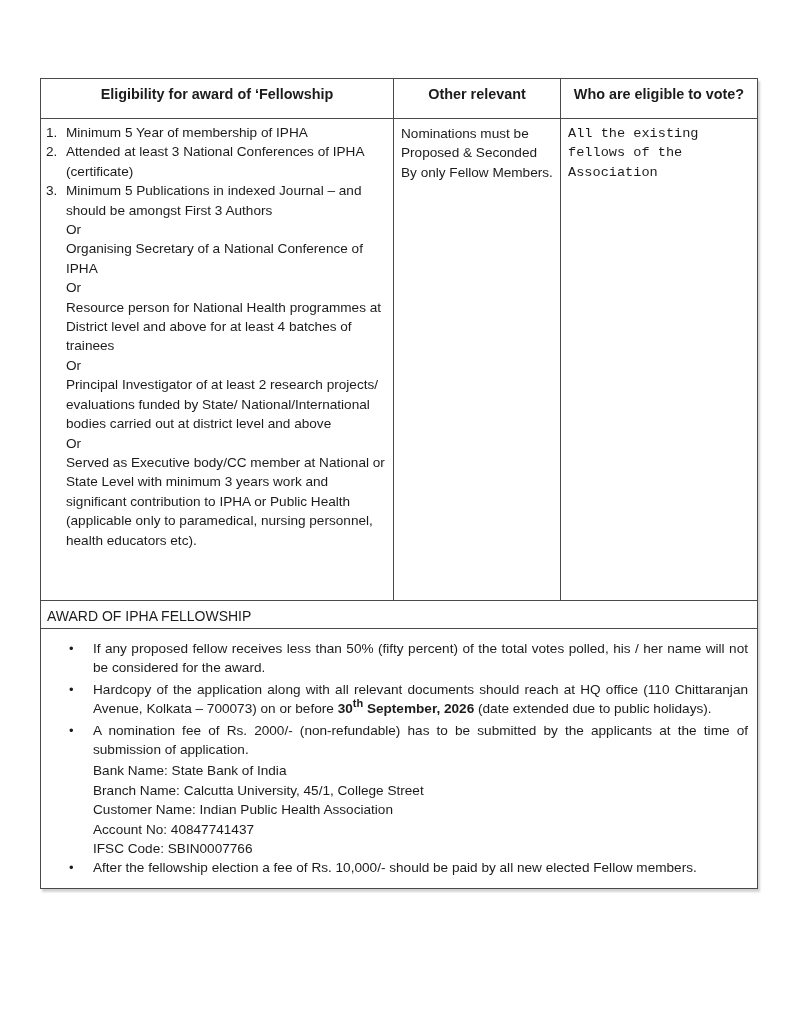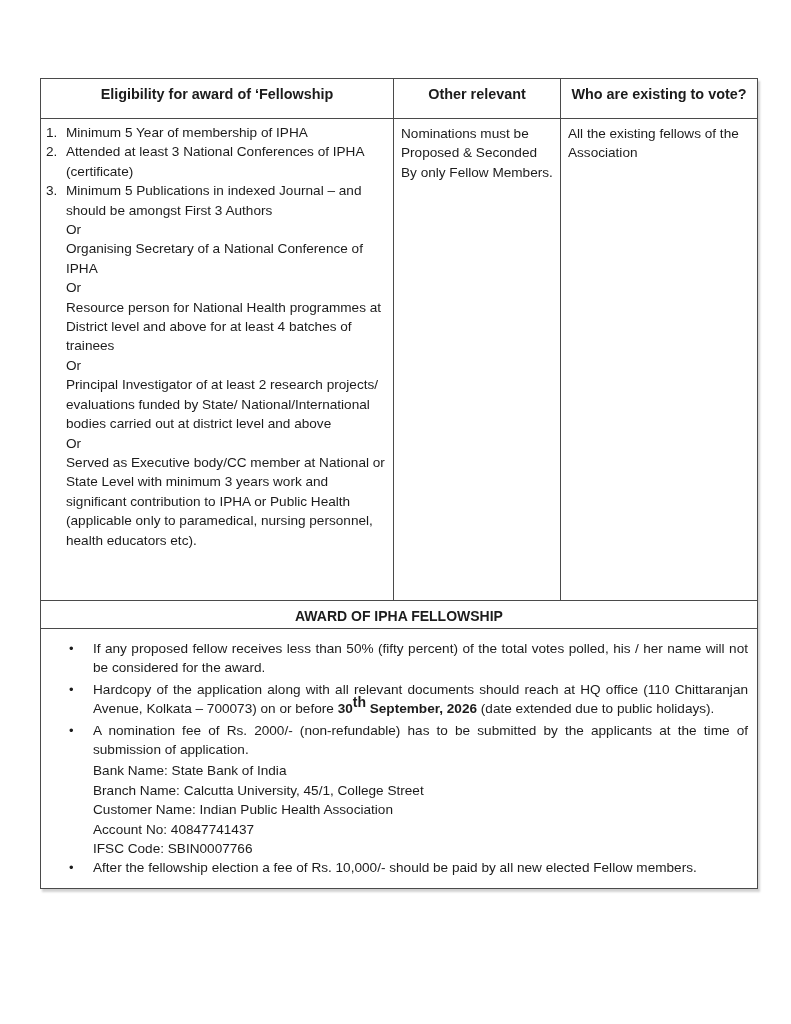--- a/index.html
+++ b/index.html
@@ -37,62 +37,61 @@
     padding-top: 6px;
   }
 
   
   tr.body-row { height: 482px; }
   td.cell-eligibility { padding: 4px 4px 0 5px; }
   .li { display: flex; }
   .num { flex: none; width: 20px; }
   .li-body { flex: 1; }
   td.cell-other { padding: 5px 6px 0 7px; }
-  td.cell-voters { padding: 5px 6px 0 7px; }
+  td.cell-voters { padding: 5px 6px 0 7px; font-family: Liberation Mono, monospace; }
 
   
   tr.award-row td {
     height: 28px;
-    font-weight: bold;
+    font-weight: normal;
     font-size: 14px;
     padding: 4px 6px 0 6px;
     vertical-align: middle;
-    text-align: center;
   }
 
   
   tr.bullets-row td {
     height: 260px;
     padding: 10px 9px 0 28px;
   }
   .bullet { display: flex; margin-bottom: 2px; }
   .bullet-marker { flex: none; width: 24px; font-size: 13px; }
   .bullet-text { flex: 1; text-align: justify; }
   .bank-details { margin-left: 24px; }
   .bank-line b { font-weight: normal; }
-  sup { font-size: 14px; vertical-align: super; line-height: 0; }
+  sup { font-size: 11px; vertical-align: super; line-height: 0; }
   b, .bold { font-weight: bold; }
 </style>
 </head>
 <body>
 
 <div class="page">
 
   <table class="doc-table">
     <colgroup>
       <col style="width:353px">
       <col style="width:167px">
       <col style="width:197px">
     </colgroup>
 
     <tbody>
         <tr class="header-row">
       <th>Eligibility for award of ‘Fellowship</th>
       <th>Other relevant</th>
-      <th>Who are existing to vote?</th>
+      <th>Who are eligible to vote?</th>
     </tr>
 
     <tr class="body-row">
       <td class="cell-eligibility">
         <div class="li">
           <span class="num">1.</span>
           <div class="li-body">
             <div>Minimum 5 Year of membership of IPHA</div>
           </div>
         </div>

